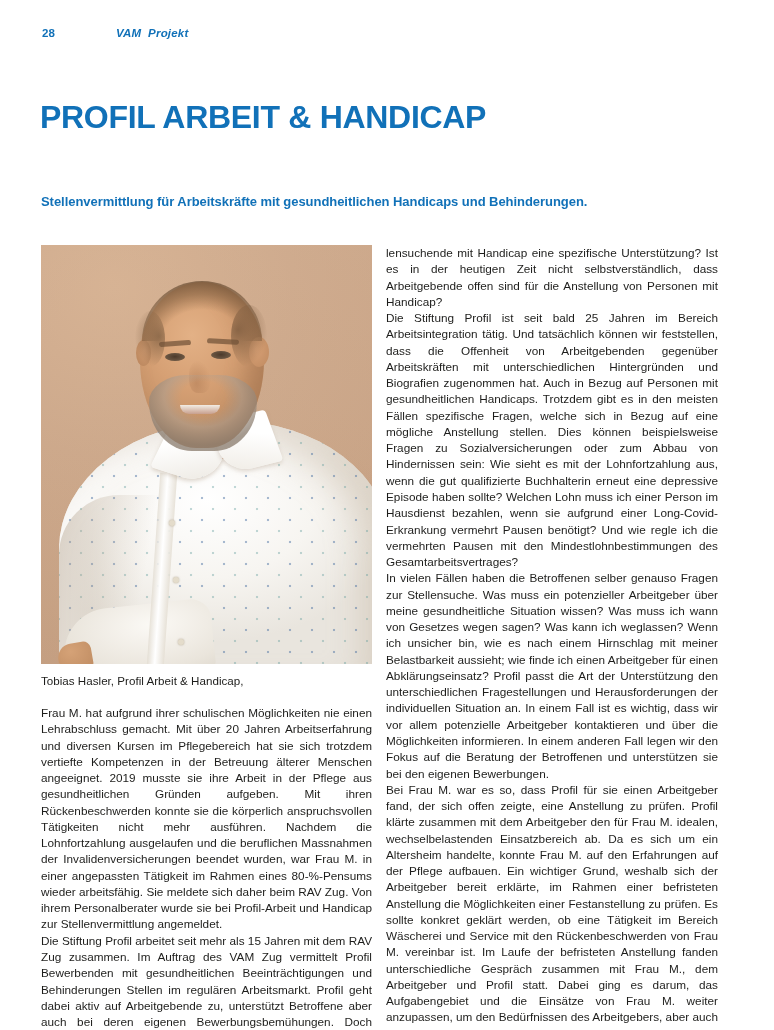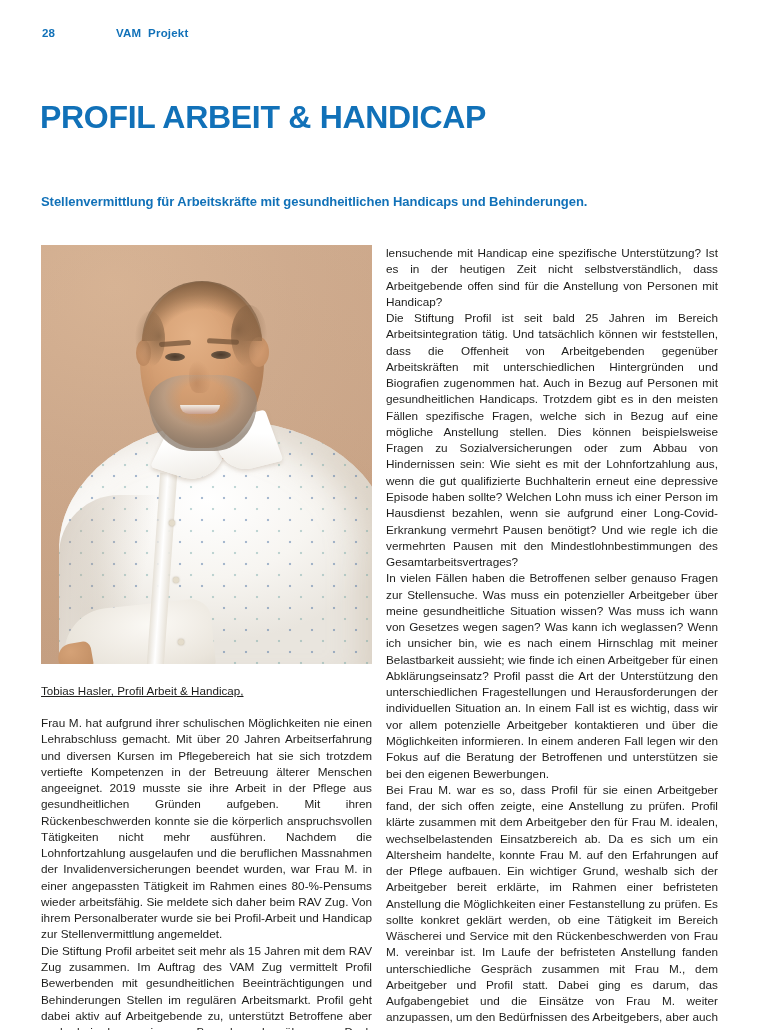--- a/index.html
+++ b/index.html
@@ -34,20 +34,21 @@
     font-weight: bold;
     font-size: 11.5px;
     letter-spacing: 0.2px;
   }
   .running-head .folio {
     width: 74px;
     flex: 0 0 74px;
   }
   .running-head .pubname {
     white-space: pre;
+    font-style: italic;
   }
 
   
   .page-title {
     position: absolute;
     left: 40px;
     top: 80px;
     color: #1171b8;
     font-size: 32px;
     font-weight: bold;
@@ -336,26 +337,25 @@
     position: absolute;
     left: 139px;
     top: 160px;
     width: 40px;
     height: 9px;
     background: linear-gradient(180deg, #f2ece4 0%, #c8a08e 100%);
     border-radius: 0 0 18px 18px;
   }
 
   .photo-caption {
-    margin-top: 19px;
+    margin-top: 9px;
     font-size: 11.6px;
     line-height: 1.38;
     color: #1d1d1b;
     letter-spacing: 0.02px;
-    text-decoration: underline;
   }
 
   
   .body-text {
     margin-top: 16px;
   }
   .body-text p,
   .col-right .body-text-top p {
     margin: 0;
     font-size: 11.75px;

